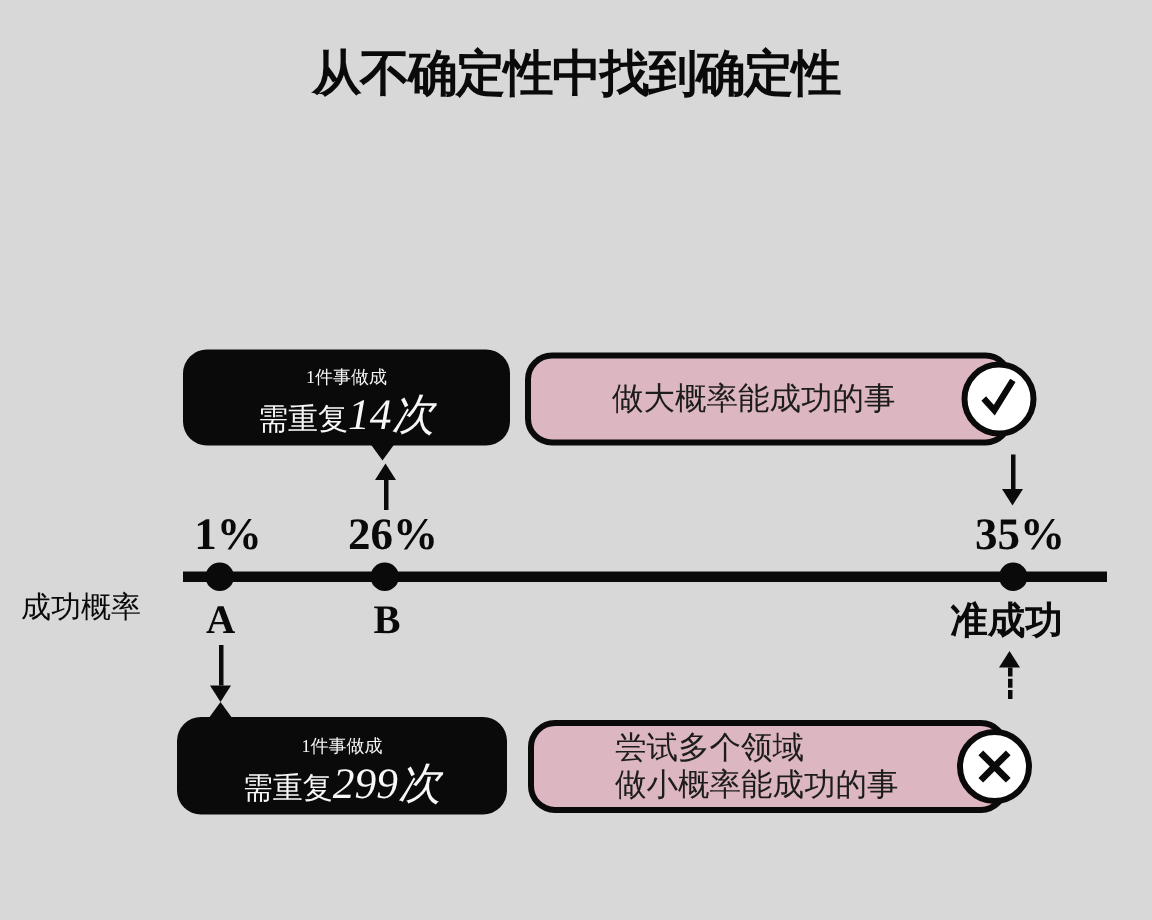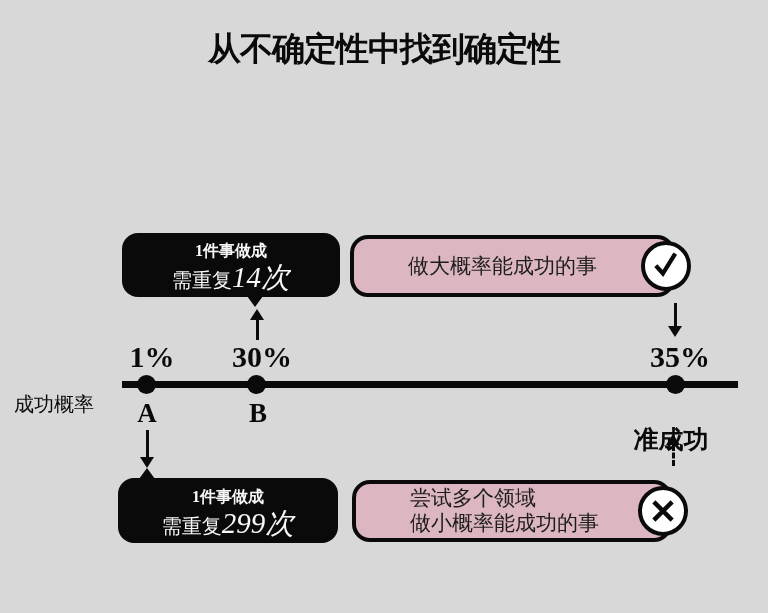--- a/index.html
+++ b/index.html
@@ -24,29 +24,29 @@
   
   .axis-line{position:absolute;left:122px;top:381px;width:616px;height:7px;background:var(--ink);}
   .axis-label{position:absolute;left:14px;top:391px;font-size:20px;font-weight:normal;white-space:nowrap;}
   .dot{position:absolute;width:19px;height:19px;border-radius:50%;background:var(--ink);top:375px;}
   .dot.p1{left:137px;} .dot.p2{left:247px;} .dot.p3{left:666px;}
   .pct{position:absolute;top:342px;font-size:30px;font-weight:bold;transform:translateX(-50%);white-space:nowrap;line-height:1;}
   .pct.p1{left:152px;} .pct.p2{left:262px;} .pct.p3{left:680px;}
   .sub{position:absolute;font-weight:bold;transform:translateX(-50%);white-space:nowrap;line-height:1;}
   .sub.p1{left:147px;top:400px;font-size:27px;}
   .sub.p2{left:258px;top:400px;font-size:27px;}
-  .sub.p3{left:671px;top:402px;font-size:25px;margin-top:25px;}
+  .sub.p3{left:671px;top:402px;font-size:25px;}
   
   .callout-black{
     position:absolute;background:var(--ink);color:var(--box-text-light);
     border-radius:16px;text-align:center;
   }
   .callout-black.top{left:122px;top:233px;width:218px;height:64px;padding-top:7px;}
   .callout-black.bottom{left:118px;top:478px;width:220px;height:65px;padding-top:8px;}
-  .cb-l1{font-size:16px;line-height:22px;font-weight:bold;}
+  .cb-l1{font-size:12px;line-height:22px;}
   .cb-l2{font-size:20px;line-height:30px;}
   .cb-l2 .big{font-size:29px;font-style:italic;}
   .tail{position:absolute;width:0;height:0;border-left:8px solid transparent;border-right:8px solid transparent;}
   .tail.down{bottom:-10px;left:125px;border-top:11px solid var(--ink);}
   .tail.up{top:-10px;left:21px;border-bottom:11px solid var(--ink);}
   
   .callout-pink{
     position:absolute;background:var(--pink);border:4px solid var(--ink);
     border-radius:18px;color:var(--pink-text);
   }
@@ -108,21 +108,21 @@
   </div>
   <div class="arrow a-dashedup">
     <div class="head-up"></div>
       <div class="shaft dashed"></div>
   </div>
 
   <div class="axis-label">成功概率</div>
   <div class="axis-line"></div>
 
   <div class="pct p1">1%</div>
-  <div class="pct p2">30%</div>
+  <div class="pct p2">26%</div>
   <div class="pct p3">35%</div>
 
   <div class="dot p1"></div>
   <div class="dot p2"></div>
   <div class="dot p3"></div>
 
   <div class="sub p1">A</div>
   <div class="sub p2">B</div>
   <div class="sub p3">准成功</div>
 

